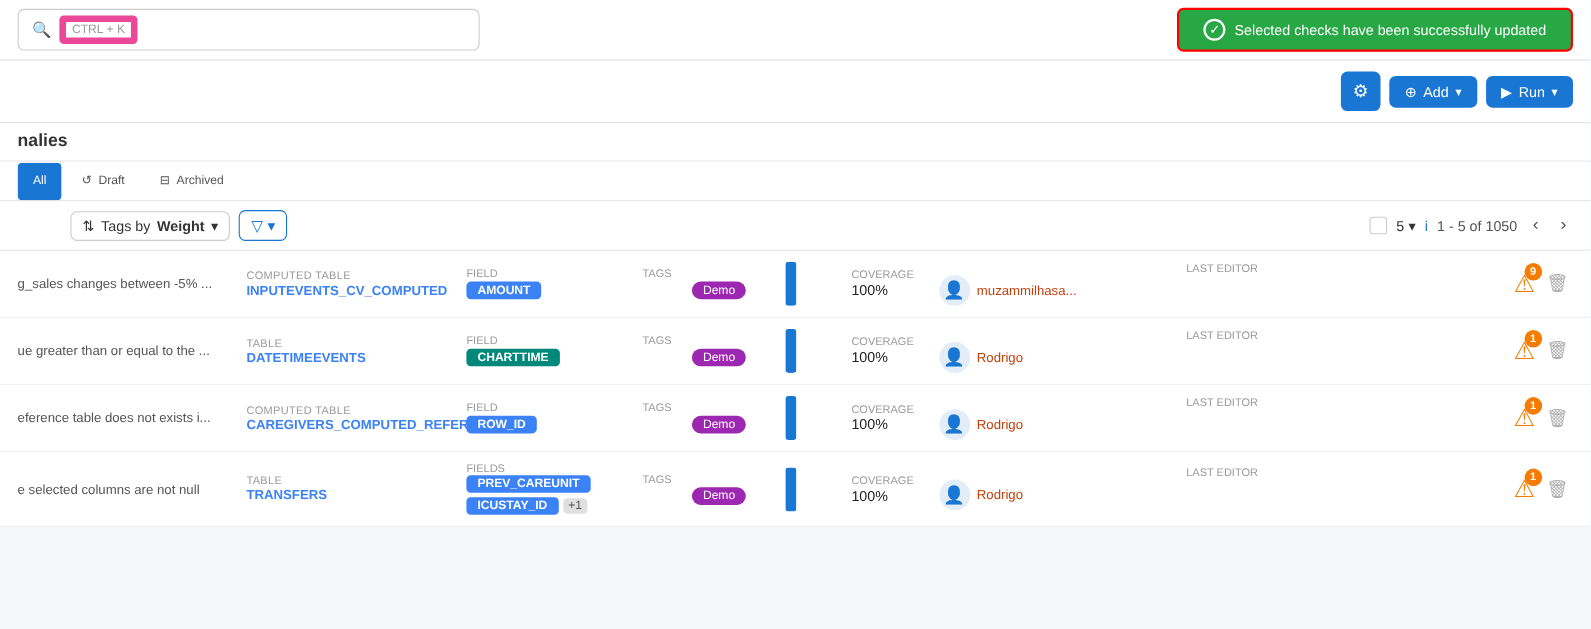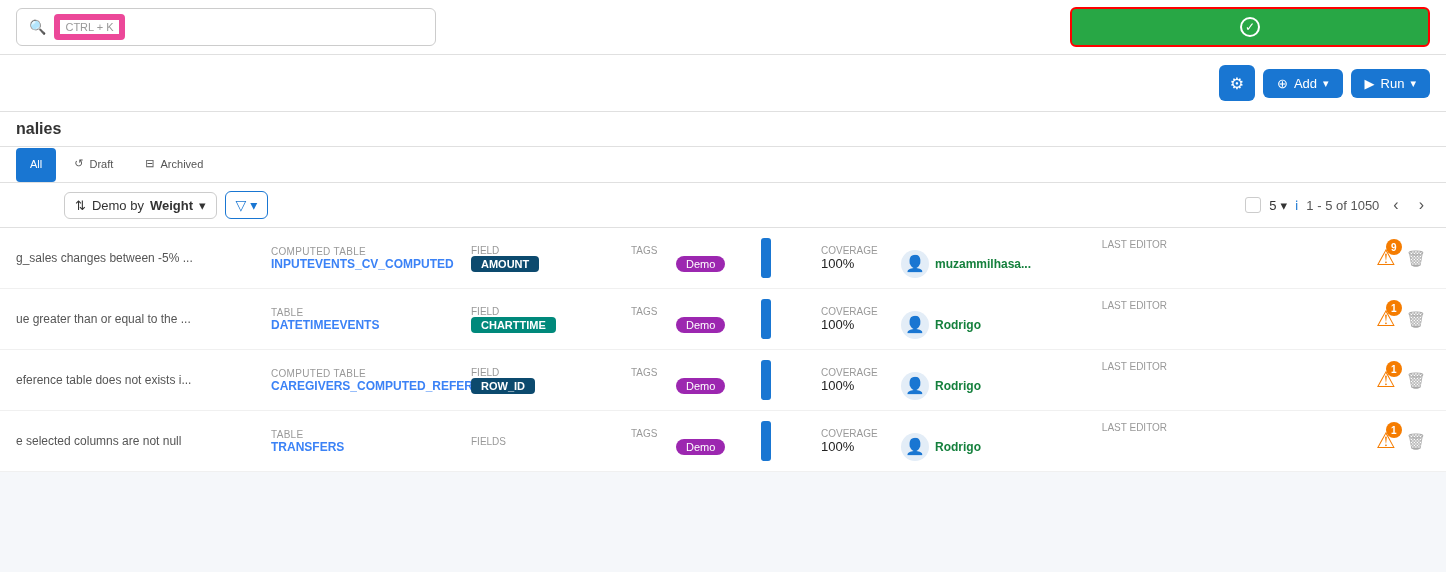--- a/index.html
+++ b/index.html
@@ -265,21 +265,20 @@
       color: #555;
       overflow: hidden;
       text-overflow: ellipsis;
       white-space: nowrap;
     }
 
     .col-table {
       width: 200px;
       flex-shrink: 0;
       padding-left: 8px;
-      margin-left: 47px;
     }
 
     .col-table-label {
       font-size: 10px;
       color: #999;
       text-transform: uppercase;
       letter-spacing: 0.3px;
     }
 
     .col-table-value {
@@ -302,21 +301,21 @@
 
     .field-tag {
       display: inline-block;
       padding: 2px 10px;
       border-radius: 4px;
       font-size: 11px;
       font-weight: 600;
       color: #fff;
     }
 
-    .field-tag.blue { background: #0c4a6e; }
+    .field-tag.blue { background: #3b82f6; }
     .field-tag.teal { background: #00897b; }
 
     .col-tags {
       width: 130px;
       flex-shrink: 0;
       padding-left: 8px;
     }
 
     .col-tags-label {
       font-size: 10px;
@@ -401,22 +400,21 @@
       background: #e3edf7;
       display: flex;
       align-items: center;
       justify-content: center;
       color: #1976d2;
       font-size: 16px;
     }
 
     .editor-name {
       font-size: 12px;
-      color: #15803d;
-      font-weight: bold;
+      color: #c2410c;
     }
 
     .col-actions {
       display: flex;
       align-items: center;
       gap: 6px;
       padding-left: 8px;
     }
 
     .warning-count {
@@ -469,20 +467,21 @@
 <body>
 
 <div class="top-bar">
   <div class="search-box">
     <span class="search-icon-svg">🔍</span>
     <span class="shortcut-badge">CTRL + K</span>
   </div>
 
   <div class="success-notification">
     <div class="check-circle">✓</div>
+    <span>Selected checks have been successfully updated</span>
   </div>
 </div>
 
 <div class="toolbar-section">
   <button class="btn-icon">
     <span>⚙</span>
   </button>
   <button class="btn-primary">
     <span>⊕</span>
     <span>Add</span>
@@ -511,21 +510,21 @@
     <span>⊟</span>
     <span>Archived</span>
   </button>
 </div>
 
 <div class="controls-row">
   <div class="controls-left">
     <div style="width:40px;"></div>
     <div class="sort-dropdown">
       <span>⇅</span>
-      <span>Demo by</span>
+      <span>Tags by</span>
       <span style="font-weight:600;">Weight</span>
       <span>▾</span>
     </div>
     <div class="filter-btn">
       <span>▽</span>
       <span>▾</span>
     </div>
   </div>
   <div class="controls-right">
     <span class="square-checkbox"></span>
@@ -662,20 +661,25 @@
   </div>
 
   <div class="table-row">
     <div class="col-description">e selected columns are not null</div>
     <div class="col-table">
       <div class="col-table-label">Table</div>
       <div class="col-table-value">TRANSFERS</div>
     </div>
     <div class="col-field">
       <div class="col-field-label">Fields</div>
+      <div class="multi-field-tags">
+        <span class="field-tag blue">PREV_CAREUNIT</span>
+        <span class="field-tag blue">ICUSTAY_ID</span>
+        <span class="plus-badge">+1</span>
+      </div>
     </div>
     <div class="col-tags">
       <div class="col-tags-label">Tags</div>
       <span class="tag-demo">Demo</span>
     </div>
     <div class="col-coverage-bar">
       <div class="coverage-bar-container">
         <div class="coverage-bar-fill" style="height:100%;"></div>
       </div>
     </div>

